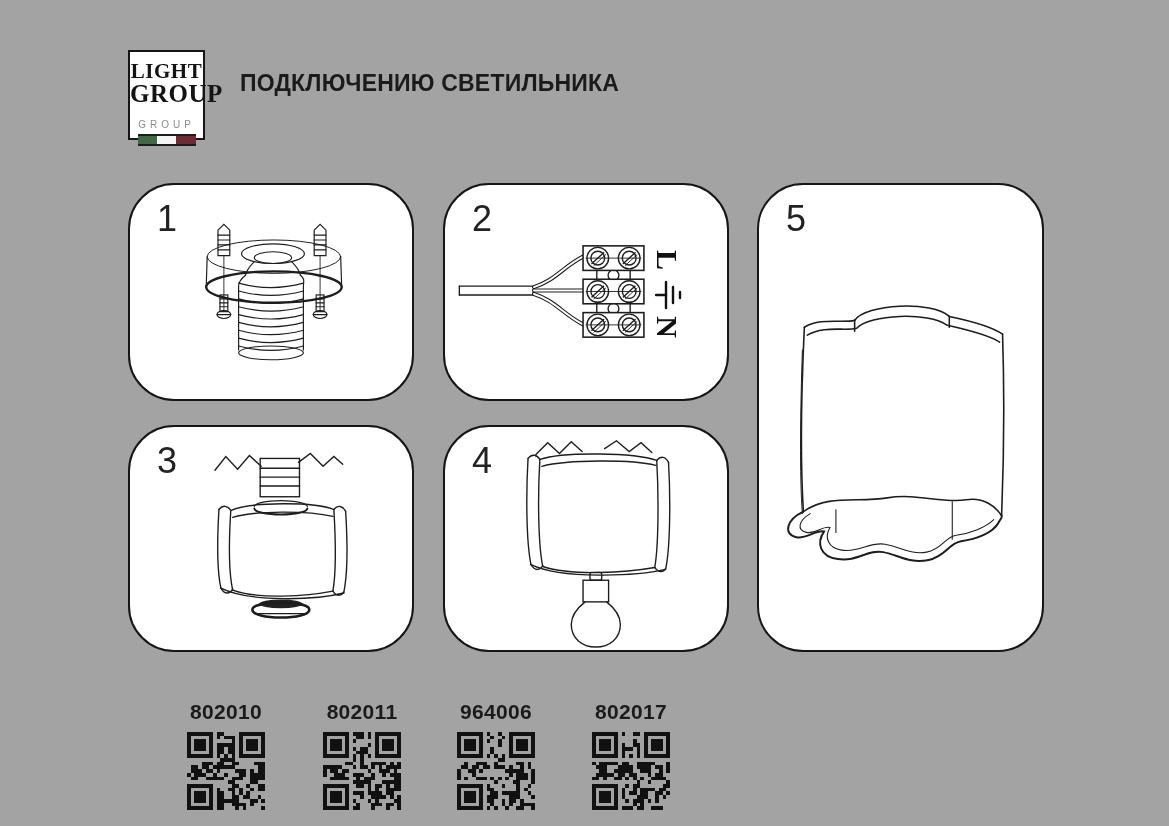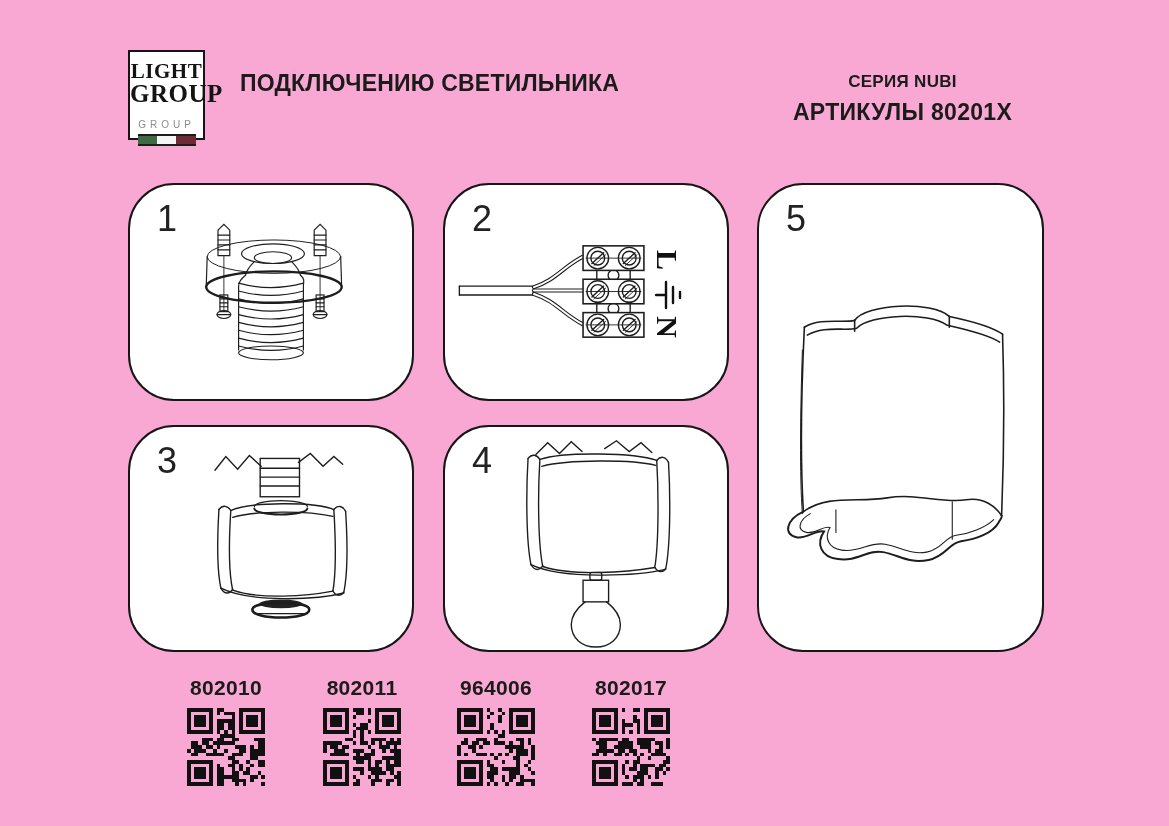--- a/index.html
+++ b/index.html
@@ -1,16 +1,16 @@
 <!DOCTYPE html>
 <html><head>
 <meta charset="utf-8">
 <style>
   html,body{margin:0;padding:0;background:#ffffff;}
-  .page{position:relative;width:1169px;height:826px;background:#f9a8d4;overflow:hidden;
+  .page{position:relative;width:1169px;height:826px;background:#a3a3a3;overflow:hidden;
         font-family:"Liberation Sans",sans-serif;color:#1b1b1b;}
 
   
   .logo{position:absolute;left:128px;top:50px;width:77px;height:90px;border:2px solid #151515;
         box-sizing:border-box;background:#fff;text-align:center;padding-top:9px;}
   .logo-word1{font-family:"Liberation Serif",serif;font-weight:bold;font-size:21px;line-height:21px;
         letter-spacing:.5px;color:#141414;}
   .logo-word2{font-family:"Liberation Serif",serif;font-weight:bold;font-size:25px;line-height:24px;
         letter-spacing:.5px;color:#141414;}
   .logo-word3{font-size:10px;line-height:13px;letter-spacing:4px;color:#8c8c8c;margin-top:12px;}
@@ -34,43 +34,39 @@
   .diagram{position:absolute;left:0;top:0;width:100%;height:100%;}
 
   .term-label{position:absolute;font-family:"Liberation Serif",serif;font-weight:bold;font-size:30px;
         color:#111;transform:rotate(90deg);transform-origin:center center;width:30px;text-align:center;}
   .term-label-l{left:652px;top:243px;}
   .term-label-n{left:652px;top:310px;}
   .earth-wrap{position:absolute;left:655px;top:278px;}
 
   
   .article{position:absolute;width:96px;text-align:center;top:676px;}
-  .article-code{font-size:21px;font-weight:bold;color:#1b1b1b;letter-spacing:.3px;}
+  .article-code{font-size:21px;font-weight:bold;color:#1b1b1b;letter-spacing:.3px;margin-top:24px;}
   .qr{display:block;margin:8px auto 0;width:78px;height:78px;}
 </style>
 </head>
 <body>
 
 <div class="page">
 
   <div class="logo">
     <div class="logo-word1">LIGHT</div>
     <div class="logo-word2">GROUP</div>
     <div class="logo-word3">GROUP</div>
     <div class="logo-flag"></div>
   </div>
 
   <div class="title">
     <div>ПОДКЛЮЧЕНИЮ СВЕТИЛЬНИКА</div>
   </div>
 
-  <div class="series-block">
-    <div class="series-line1">СЕРИЯ NUBI</div>
-    <div class="series-line2">АРТИКУЛЫ 80201X</div>
-  </div>
 
   <div class="panel panel-1">
     <span class="step-num">1</span>
     <svg class="diagram" viewBox="0 0 286 218" fill="none" stroke="#1d1d1d" stroke-width="1.2" stroke-linecap="round">
 
       <ellipse cx="146" cy="73" rx="68" ry="17" stroke-width="1"></ellipse>
       <ellipse cx="146" cy="104" rx="69" ry="16" stroke-width="2.4"></ellipse>
       <line x1="78" y1="73" x2="77" y2="104"></line>
       <line x1="214" y1="73" x2="215" y2="104"></line>
 

